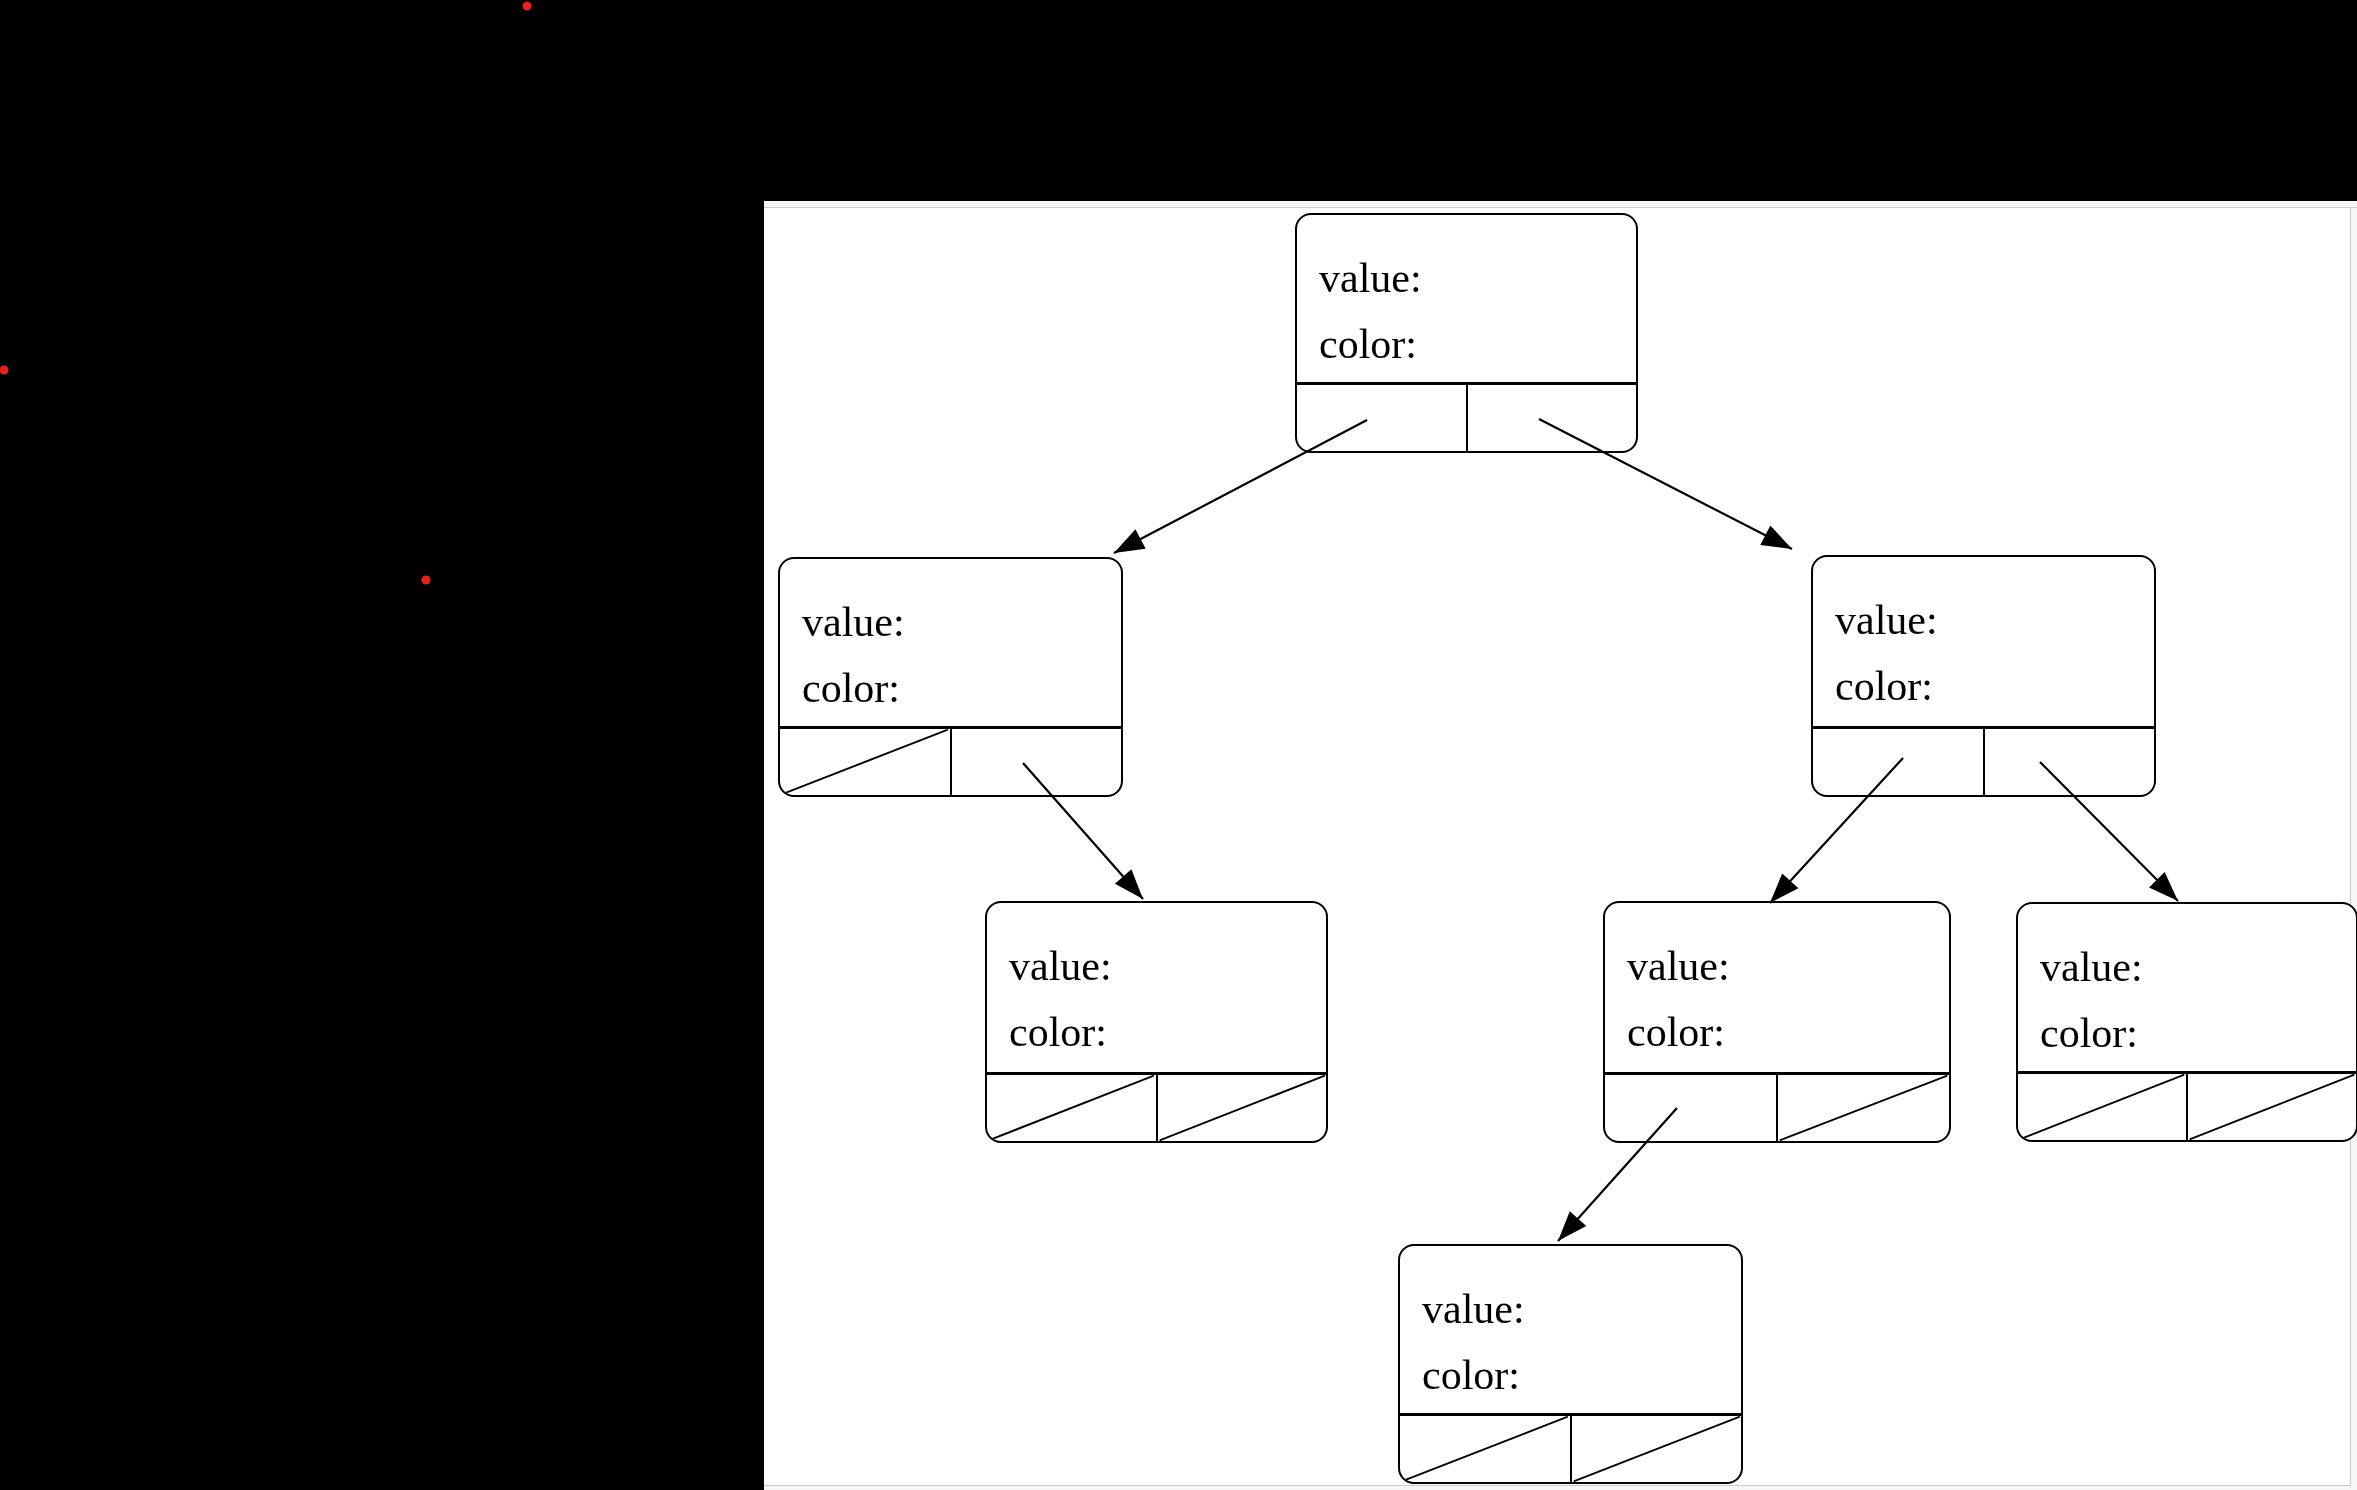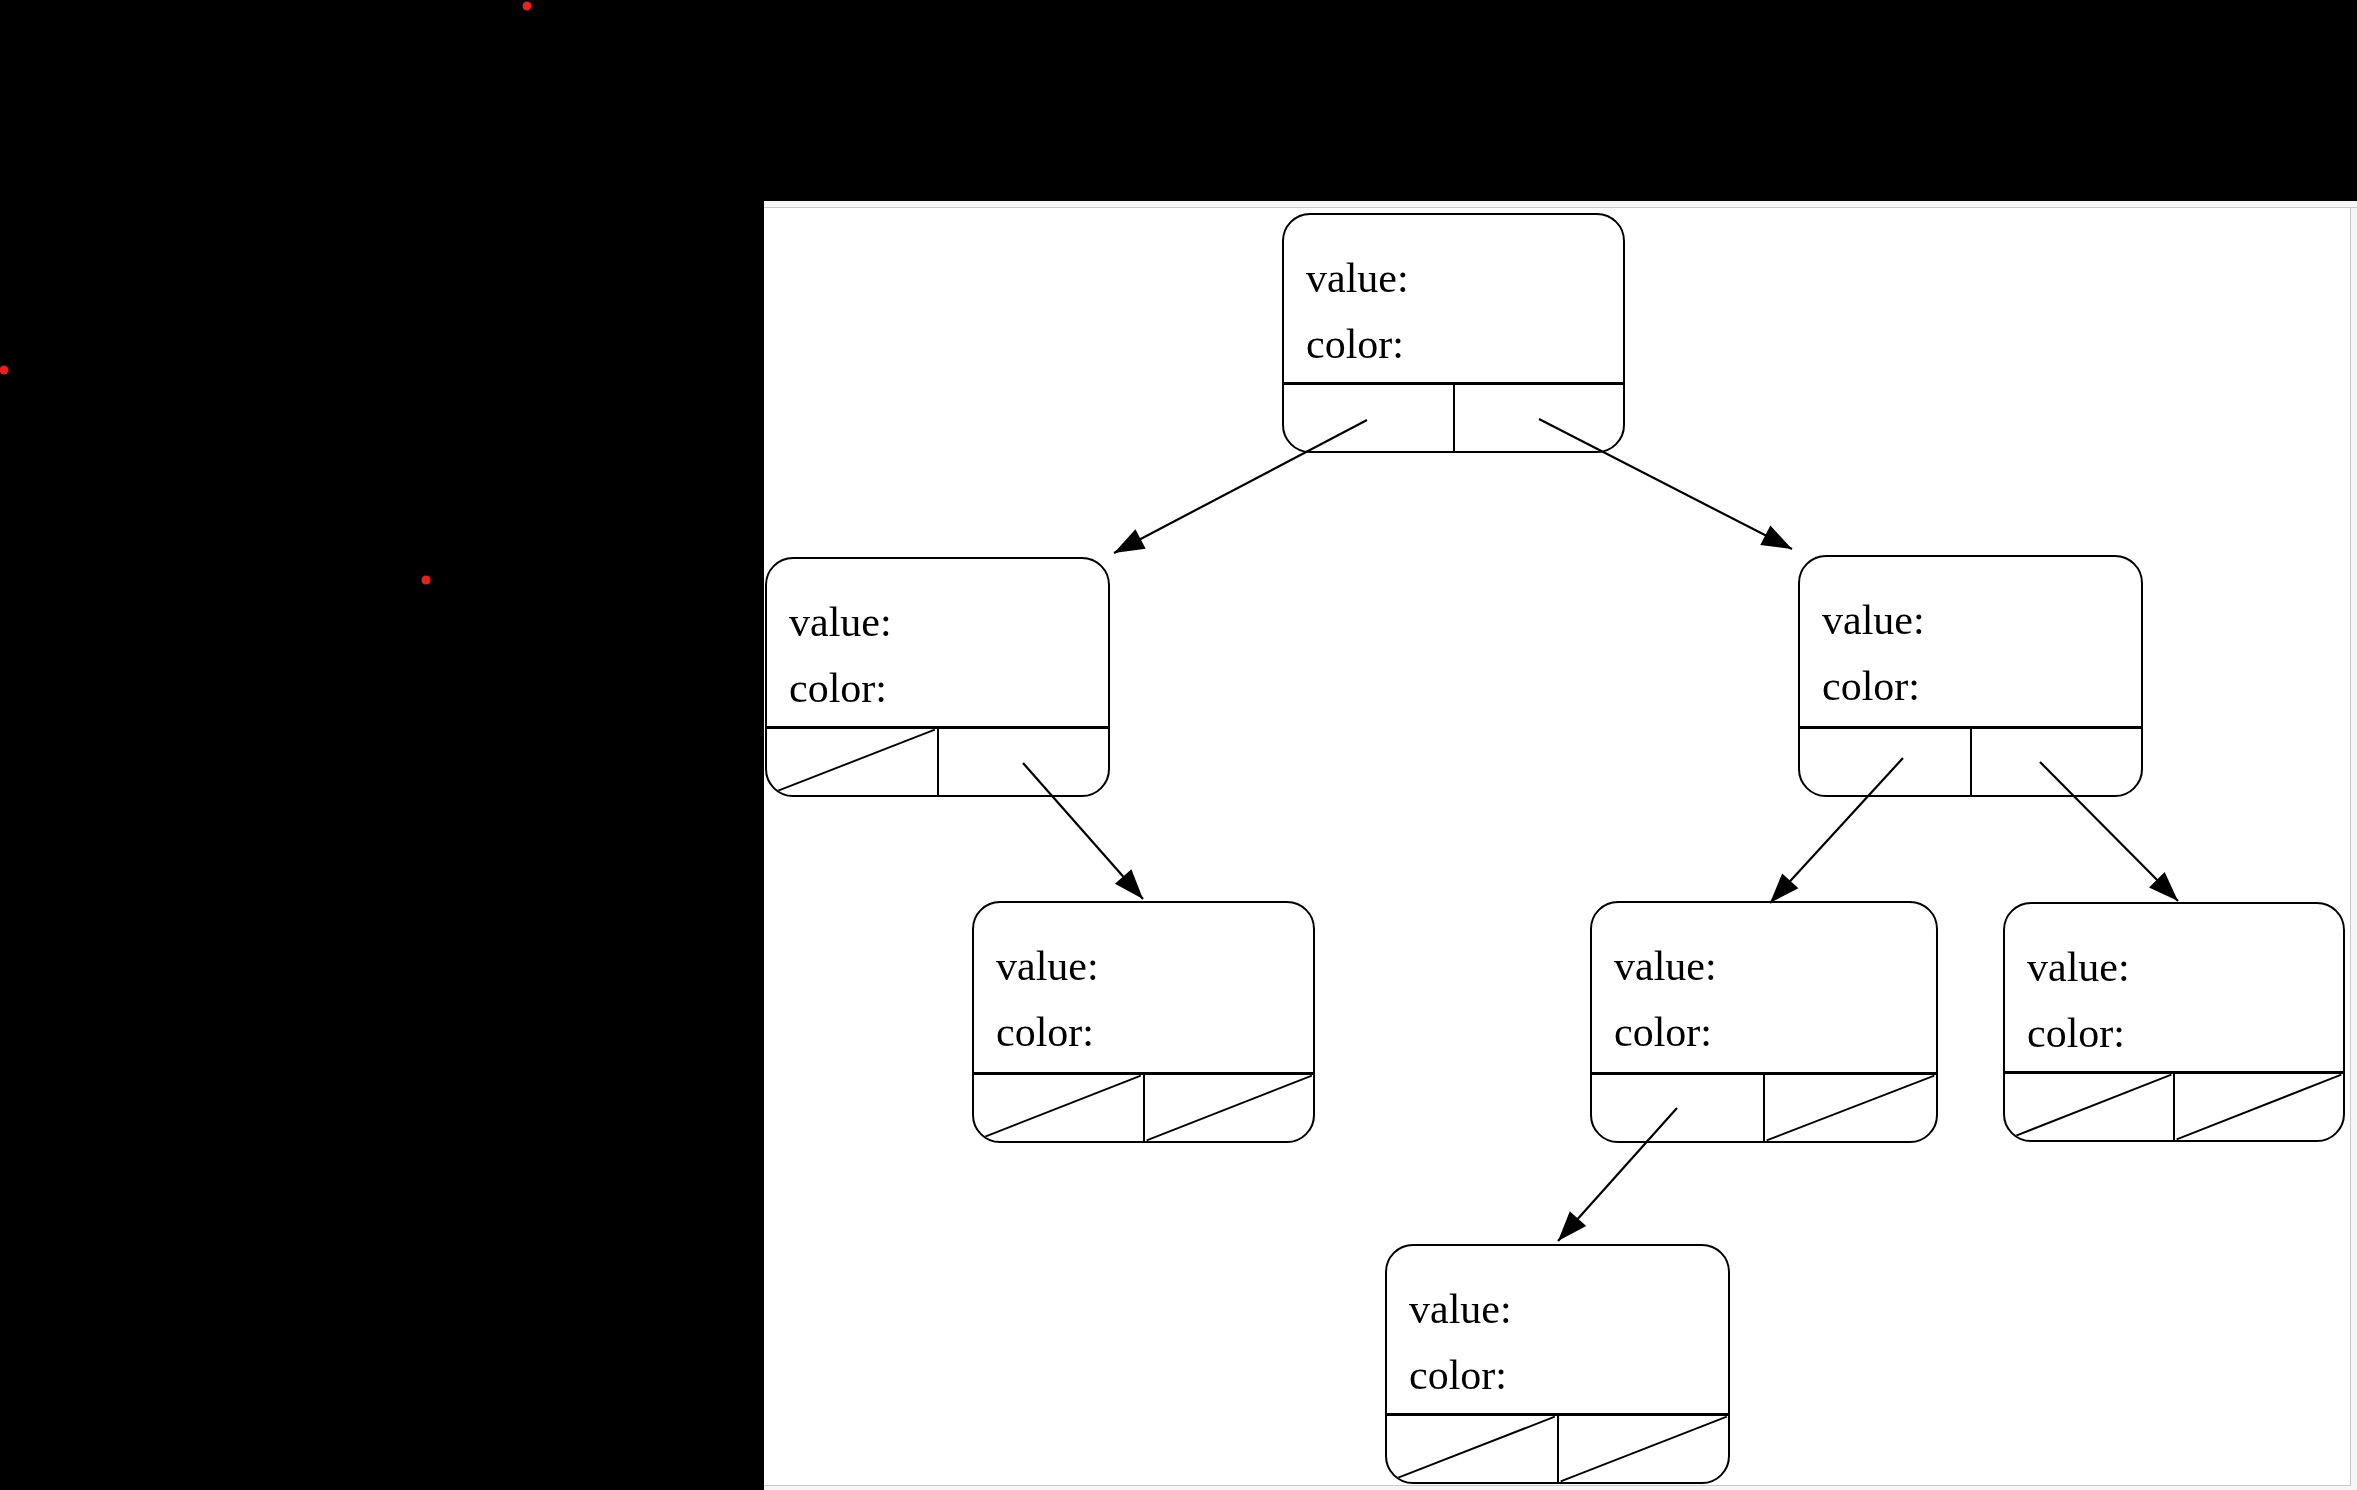--- a/index.html
+++ b/index.html
@@ -6,21 +6,21 @@
   #screen{position:relative;width:2357px;height:1490px;background:var(--bg,#000);overflow:hidden;
           font-family:"Liberation Serif",serif;}
   
   #panel{position:absolute;left:764px;top:201px;width:1593px;height:1289px;background:var(--gutter,#f6f6f6);}
   #canvas-white{position:absolute;left:0px;top:7px;width:1586px;height:1277px;background:var(--panel,#fff);}
   #chrome-top-line{position:absolute;left:0;top:6px;width:1593px;height:1px;background:var(--chrome,#c9c9c9);}
   #chrome-right-line{position:absolute;left:1586px;top:6px;width:1px;height:1279px;background:var(--chrome,#c9c9c9);}
   #chrome-bottom-line{position:absolute;left:0;top:1284px;width:1587px;height:1px;background:var(--chrome,#c9c9c9);}
   
   .node{position:absolute;box-sizing:border-box;background:var(--panel,#fff);
-        border:2px solid #000;border-radius:28px;display:flex;flex-direction:column;overflow:hidden;}
+        border:2px solid #000;border-radius:16px;display:flex;flex-direction:column;overflow:hidden;margin-left:13px;}
   .node-text{flex:1;padding:30px 0 0 22px;font-size:42px;line-height:66px;color:#000;}
   .node-label{white-space:pre;}
   .node-row{height:66px;border-top:3px solid #000;display:flex;}
   .cell{flex:1;position:relative;}
   .cell.left{border-right:2px solid #000;}
   .cell svg{position:absolute;left:0;top:0;width:100%;height:100%;display:block;}
   .cell svg line{stroke:#000;stroke-width:1.9;}
   
   #overlay{position:absolute;left:0;top:0;width:2357px;height:1490px;pointer-events:none;}
   #overlay line{stroke:#000;stroke-width:2.2;}

